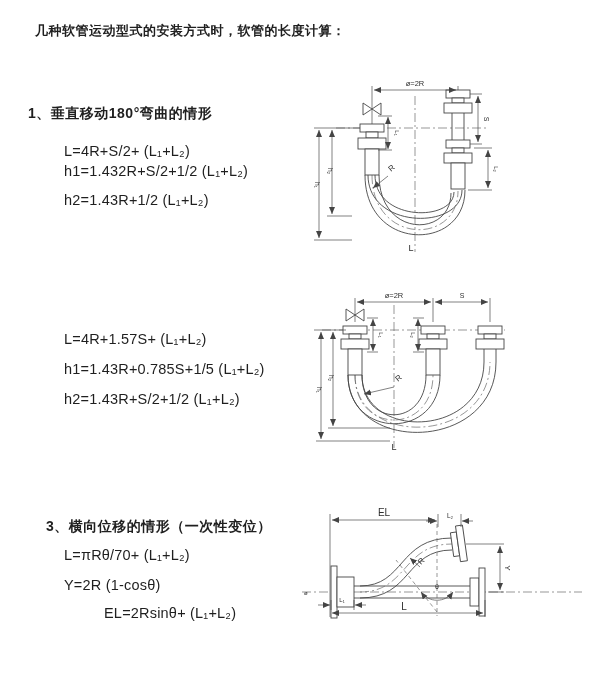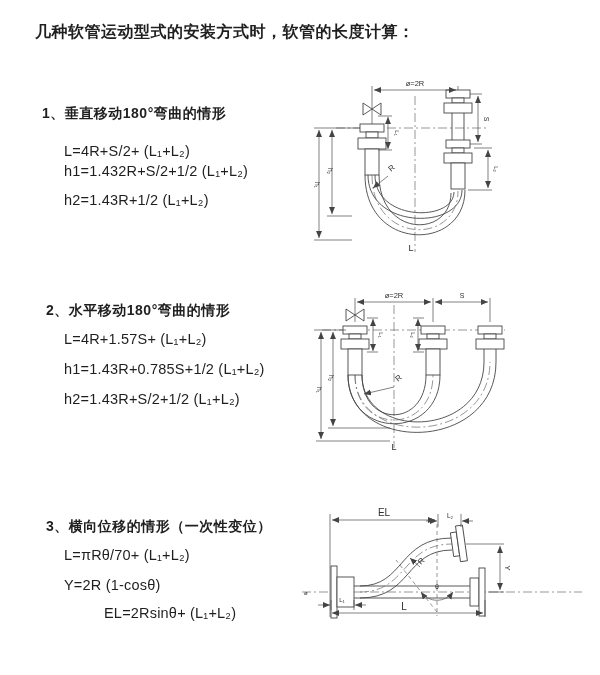--- a/index.html
+++ b/index.html
@@ -1,24 +1,24 @@
 <!DOCTYPE html>
 <html><head>
 <meta charset="utf-8">
 <style>
   html,body{margin:0;padding:0;background:#e8e8e8;}
   .page{
     position:relative;width:600px;height:675px;background:#ffffff;
     font-family:"Liberation Sans","DejaVu Sans",sans-serif;color:#1f1f1f;overflow:hidden;
   }
   .abs{position:absolute;white-space:nowrap;}
-  .title{left:35px;top:22px;font-size:16px;font-weight:bold;letter-spacing:.5px;}
+  .title{left:35px;top:22px;font-size:13px;font-weight:bold;letter-spacing:.5px;}
   .h{font-size:14px;font-weight:bold;letter-spacing:.5px;}
   .f{font-size:14.5px;font-weight:normal;letter-spacing:.2px;}
-  .s1h{left:42px;top:105px;} .s1a{left:64px;top:133px;margin-top:10px;} .s1b{left:64px;top:163px;text-align:center;} .s1c{left:64px;top:192px;}
+  .s1h{left:28px;top:105px;} .s1a{left:64px;top:133px;margin-top:10px;} .s1b{left:64px;top:163px;text-align:center;} .s1c{left:64px;top:192px;}
   .s2h{left:46px;top:302px;} .s2a{left:64px;top:331px;} .s2b{left:64px;top:361px;} .s2c{left:64px;top:391px;}
   .s3h{left:46px;top:518px;} .s3a{left:64px;top:547px;} .s3b{left:64px;top:577px;} .s3c{left:64px;top:605px;margin-left:40px;}
   svg.fig{position:absolute;left:0;top:0;}
   .ln{stroke:#464646;stroke-width:.9;fill:none;}
   .fit{stroke:#464646;stroke-width:.9;fill:#ffffff;}
   .cl{stroke:#6a6a6a;stroke-width:.7;fill:none;stroke-dasharray:9 3 2 3;}
   .dsh{stroke:#6a6a6a;stroke-width:.7;fill:none;stroke-dasharray:4 3;}
   .dim{stroke:#4c4c4c;stroke-width:.7;fill:none;}
   .lbl{fill:#2e2e2e;font-family:"Liberation Sans","DejaVu Sans",sans-serif;}
 </style>
@@ -27,23 +27,22 @@
 
 <div class="page">
 
   <div class="abs title">几种软管运动型式的安装方式时，软管的长度计算：</div>
 
   <div class="abs h s1h">1、垂直移动180°弯曲的情形</div>
   <div class="abs f s1a">L=4R+S/2+ (L₁+L₂)</div>
   <div class="abs f s1b">h1=1.432R+S/2+1/2 (L₁+L₂)</div>
   <div class="abs f s1c">h2=1.43R+1/2 (L₁+L₂)</div>
 
-  <div class="abs h s2h">2、水平移动180°弯曲的情形</div>
   <div class="abs f s2a">L=4R+1.57S+ (L₁+L₂)</div>
-  <div class="abs f s2b">h1=1.43R+0.785S+1/2 (L₁+L₂)</div>
+  <div class="abs f s2b">h1=1.43R+0.785S+1/5 (L₁+L₂)</div>
   <div class="abs f s2c">h2=1.43R+S/2+1/2 (L₁+L₂)</div>
 
   <div class="abs h s3h">3、横向位移的情形（一次性变位）</div>
   <div class="abs f s3a">L=πRθ/70+ (L₁+L₂)</div>
   <div class="abs f s3b">Y=2R (1-cosθ)</div>
   <div class="abs f s3c">EL=2Rsinθ+ (L₁+L₂)</div>
 
   <svg class="fig" width="600" height="675" viewBox="0 0 600 675">
     <defs>
       <marker id="ar" markerUnits="userSpaceOnUse" markerWidth="8" markerHeight="7" refX="7" refY="3" orient="auto-start-reverse">

